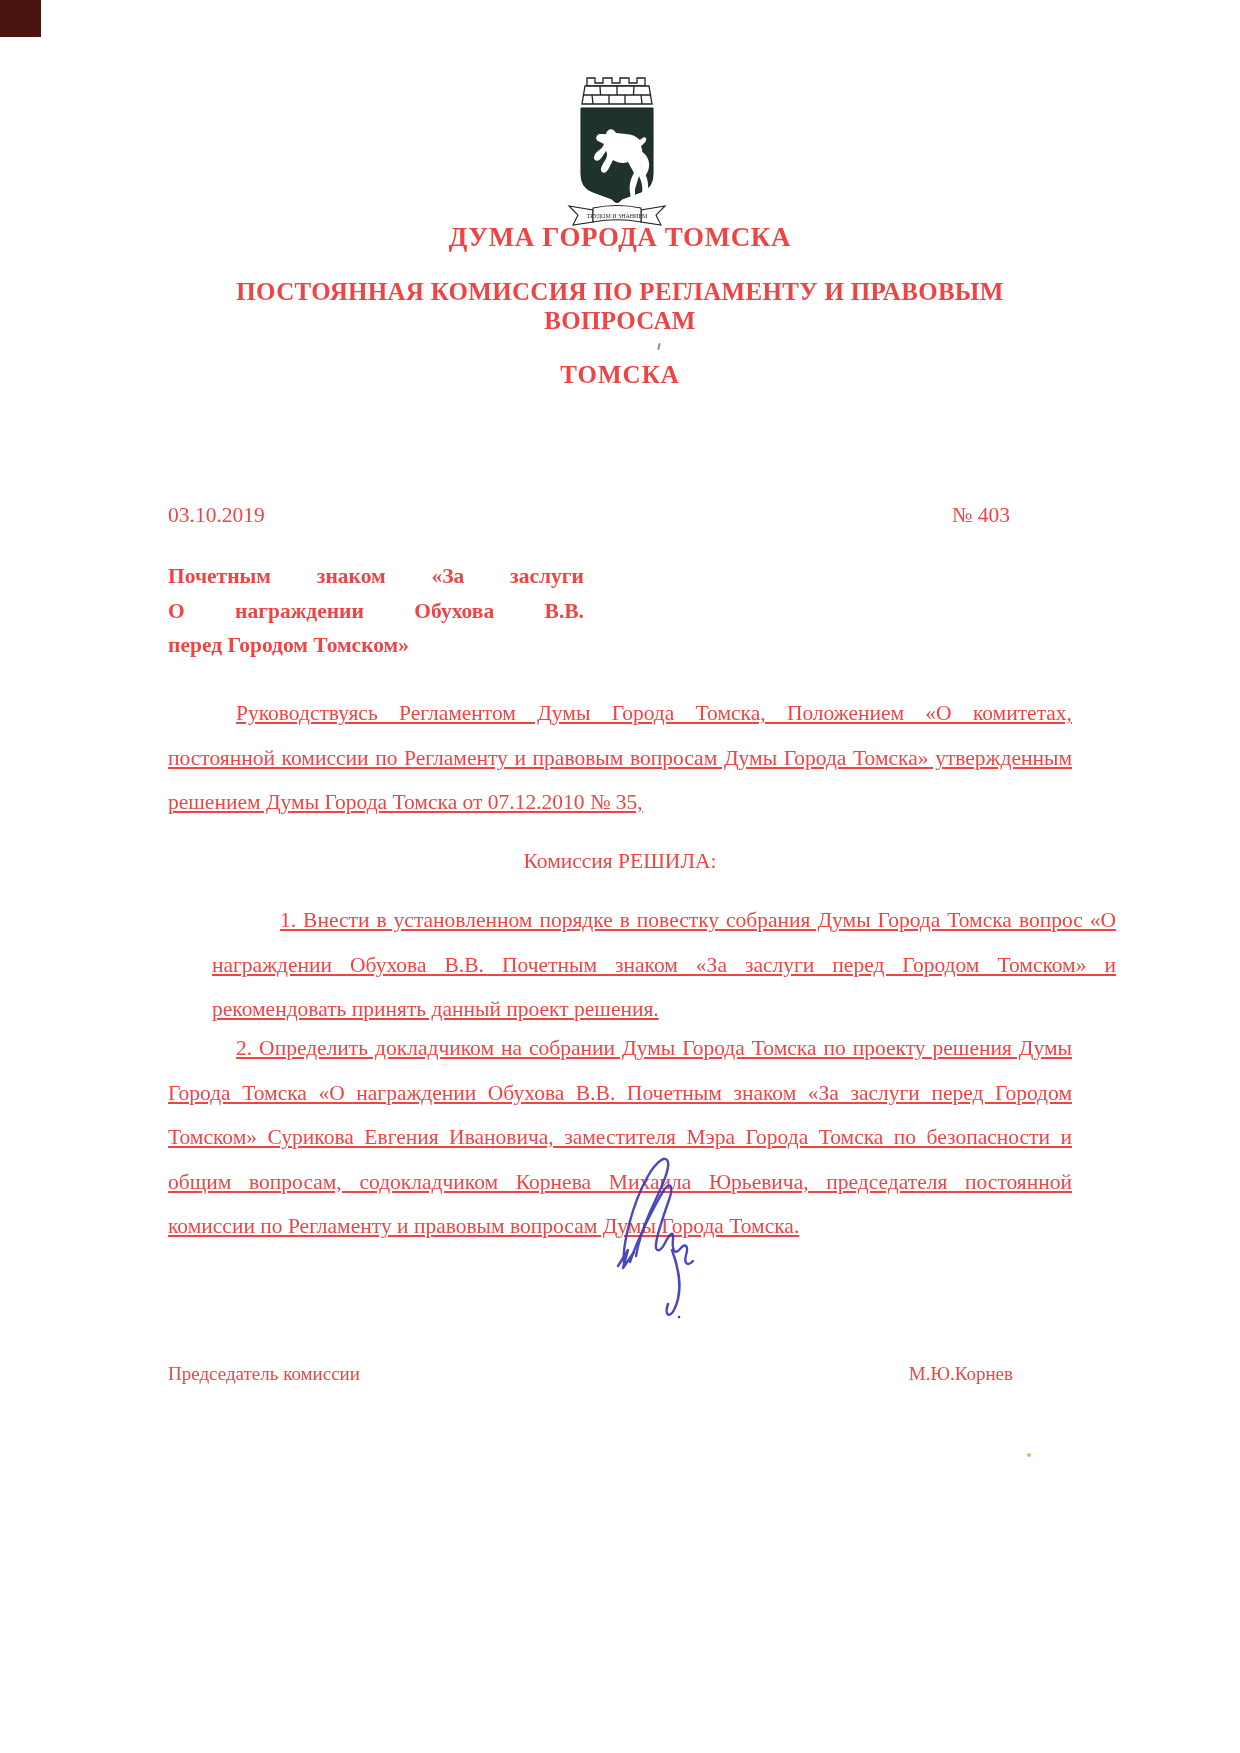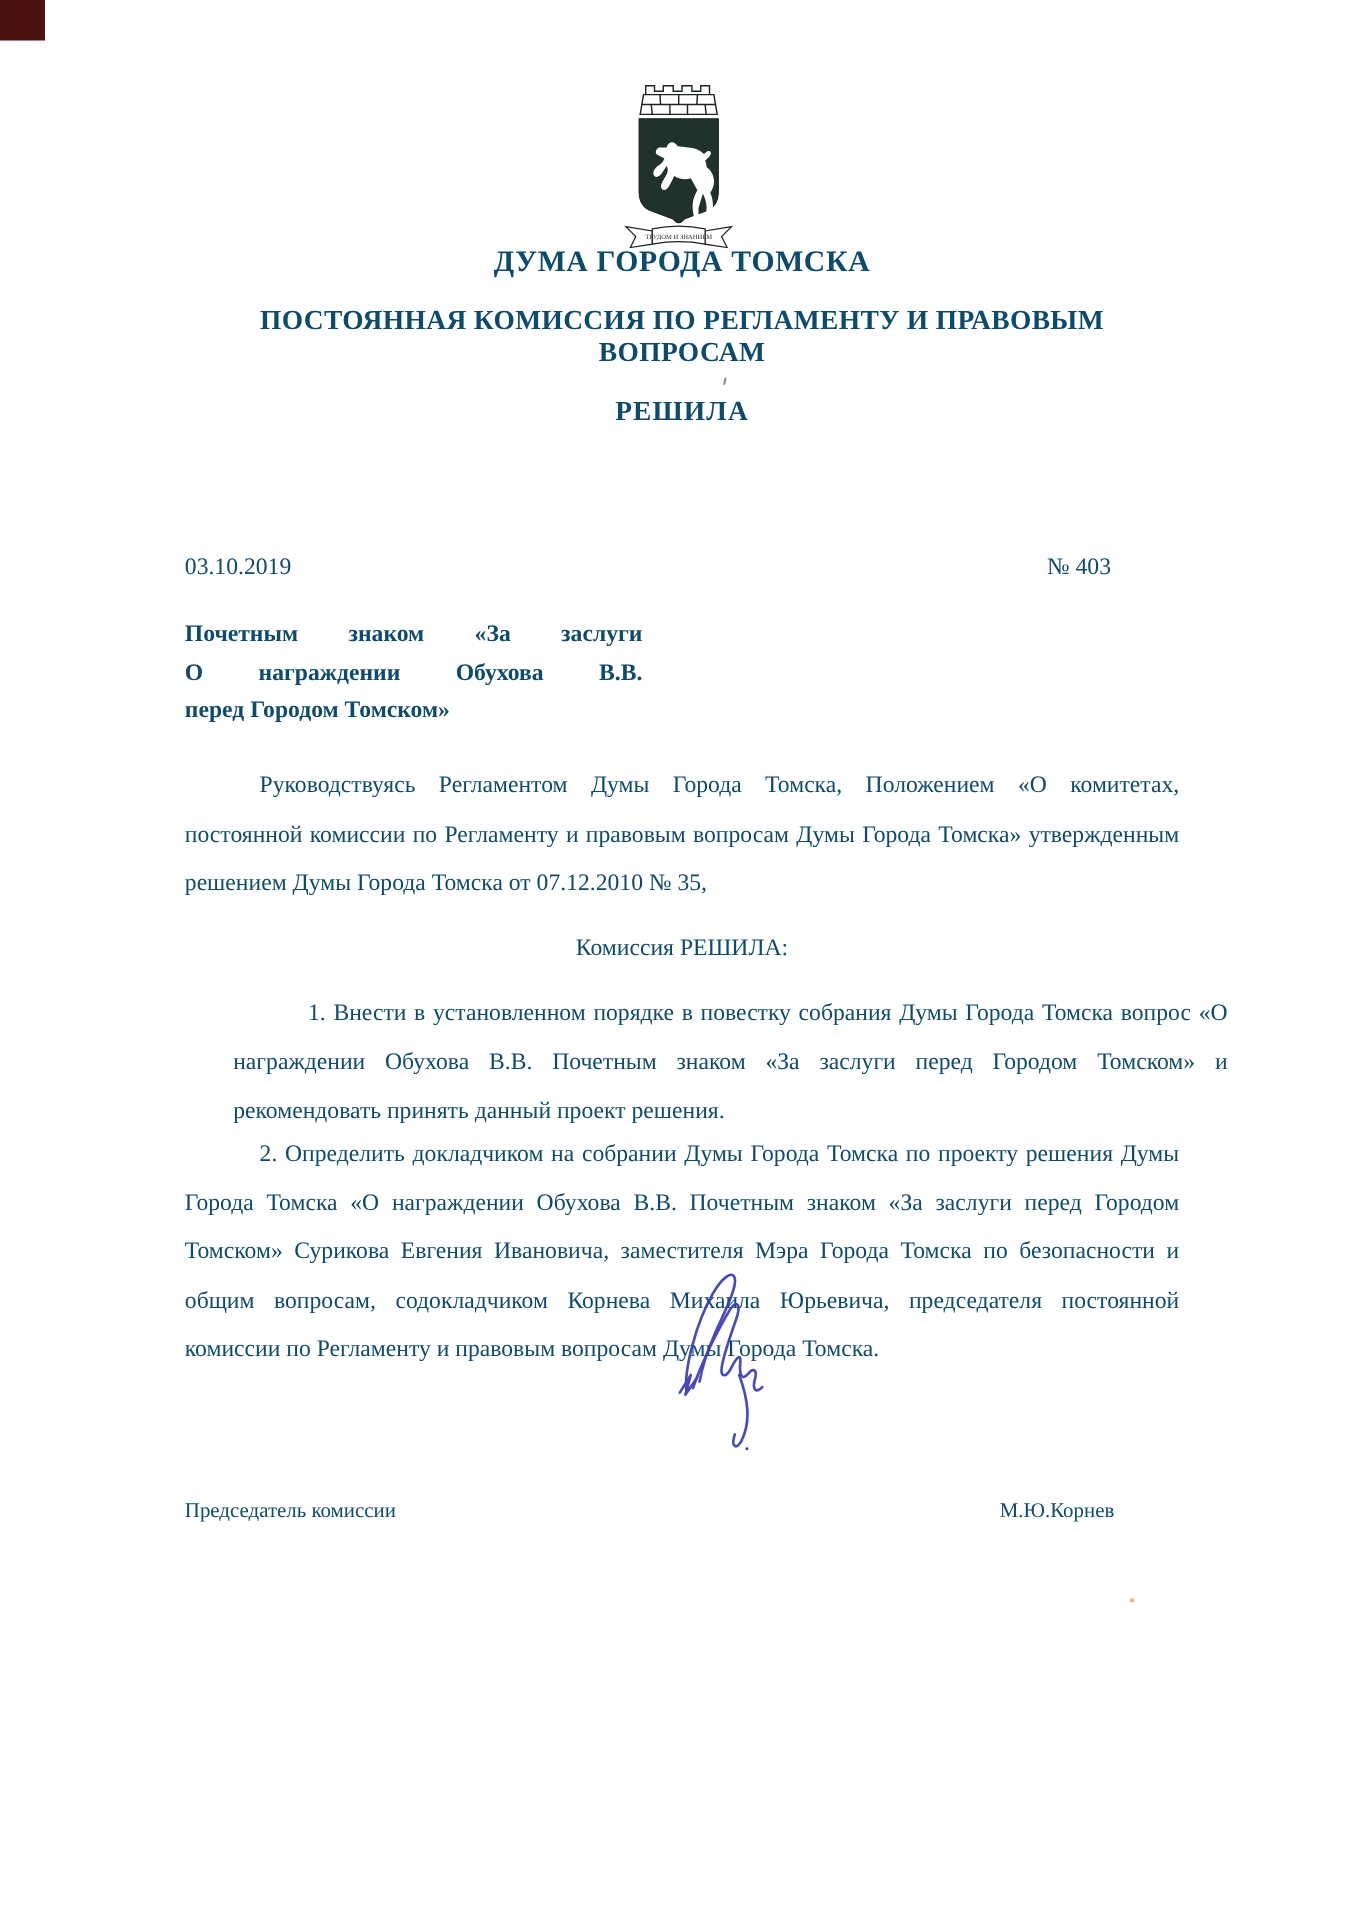--- a/index.html
+++ b/index.html
@@ -1,36 +1,36 @@
 <!DOCTYPE html>
 <html><head>
 <meta charset="utf-8">
 <style>
   html,body{margin:0;padding:0;background:#ffffff;}
   .page{position:relative;width:1240px;height:1457px;background:#ffffff;
-        font-family:"Liberation Serif","DejaVu Serif",serif;color:#0c4a6e;overflow:hidden;}
+        font-family:"Liberation Serif","DejaVu Serif",serif;color:#ef4444;overflow:hidden;}
   .corner-svg{position:absolute;left:0;top:0;}
   .emblem-svg{position:absolute;left:555px;top:74px;}
   .org-title{position:absolute;top:222px;left:0;width:100%;text-align:center;
              font-size:27px;font-weight:bold;letter-spacing:0.6px;}
   .commission{position:absolute;top:277px;left:0;width:100%;text-align:center;
               font-size:25px;font-weight:bold;line-height:29px;letter-spacing:0.3px;}
   .doc-type{position:absolute;top:361px;left:0;width:100%;text-align:center;
             font-size:25px;font-weight:bold;letter-spacing:1px;}
   .artifact-tick{position:absolute;left:658px;top:343px;width:2px;height:7px;
                  background:#8f8f8f;transform:rotate(14deg);border-radius:1px;}
   .meta-row{position:absolute;top:503px;left:168px;width:904px;display:flex;
             justify-content:space-between;font-size:21.5px;}
   .doc-number{padding-right:62px;}
   .subject{position:absolute;top:559px;left:168px;width:416px;
            font-size:21.5px;font-weight:bold;line-height:34.5px;}
   .subject-line{text-align:justify;text-align-last:justify;}
   .subject-line:last-child{text-align-last:auto;}
   .para{position:absolute;left:168px;width:904px;font-size:21.5px;line-height:44.5px;
-        text-align:justify;}
+        text-align:justify;text-decoration:underline;}
   .indent{text-indent:68px;}
   .preamble{top:691px;}
   .resolved{position:absolute;top:849px;left:0;width:100%;text-align:center;font-size:21.5px;}
   .item1{top:898px;margin-left:44px;}
   .item2{top:1026px;}
   .sign-row{position:absolute;top:1363px;left:168px;width:904px;display:flex;
             justify-content:space-between;font-size:19px;}
   .sign-name{padding-right:59px;}
   .signature-svg{position:absolute;left:608px;top:1146px;}
   .speck-svg{position:absolute;left:1026px;top:1452px;}
@@ -74,21 +74,21 @@
     <text x="62" y="143.5" font-size="6" text-anchor="middle" fill="#1d241f" font-family="Liberation Serif, serif">ТРУДОМ И ЗНАНИЕМ</text>
   </svg>
 
   <div class="org-title">ДУМА ГОРОДА ТОМСКА</div>
 
   <div class="commission">
     <div>ПОСТОЯННАЯ КОМИССИЯ ПО РЕГЛАМЕНТУ И ПРАВОВЫМ</div>
     <div>ВОПРОСАМ</div>
   </div>
 
-  <div class="doc-type">РЕШИЛА</div>
+  <div class="doc-type">ТОМСКА</div>
 
   <div class="artifact-tick"></div>
 
   <div class="meta-row">
     <span class="doc-date">03.10.2019</span>
     <span class="doc-number">№ 403</span>
   </div>
 
   <div class="subject">
     <div class="subject-line">Почетным знаком «За заслуги</div>

